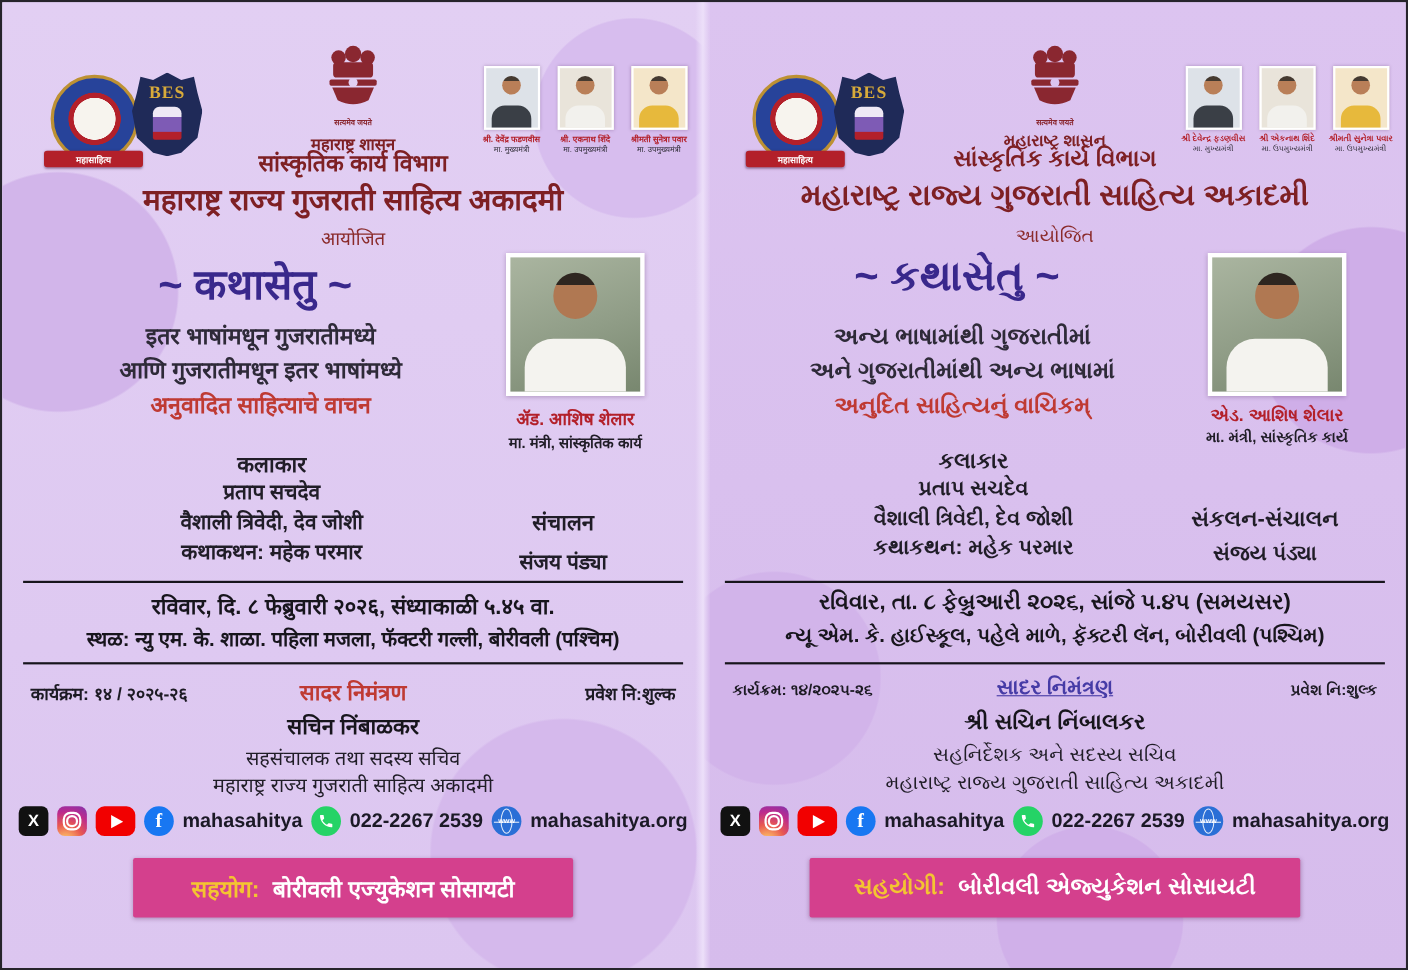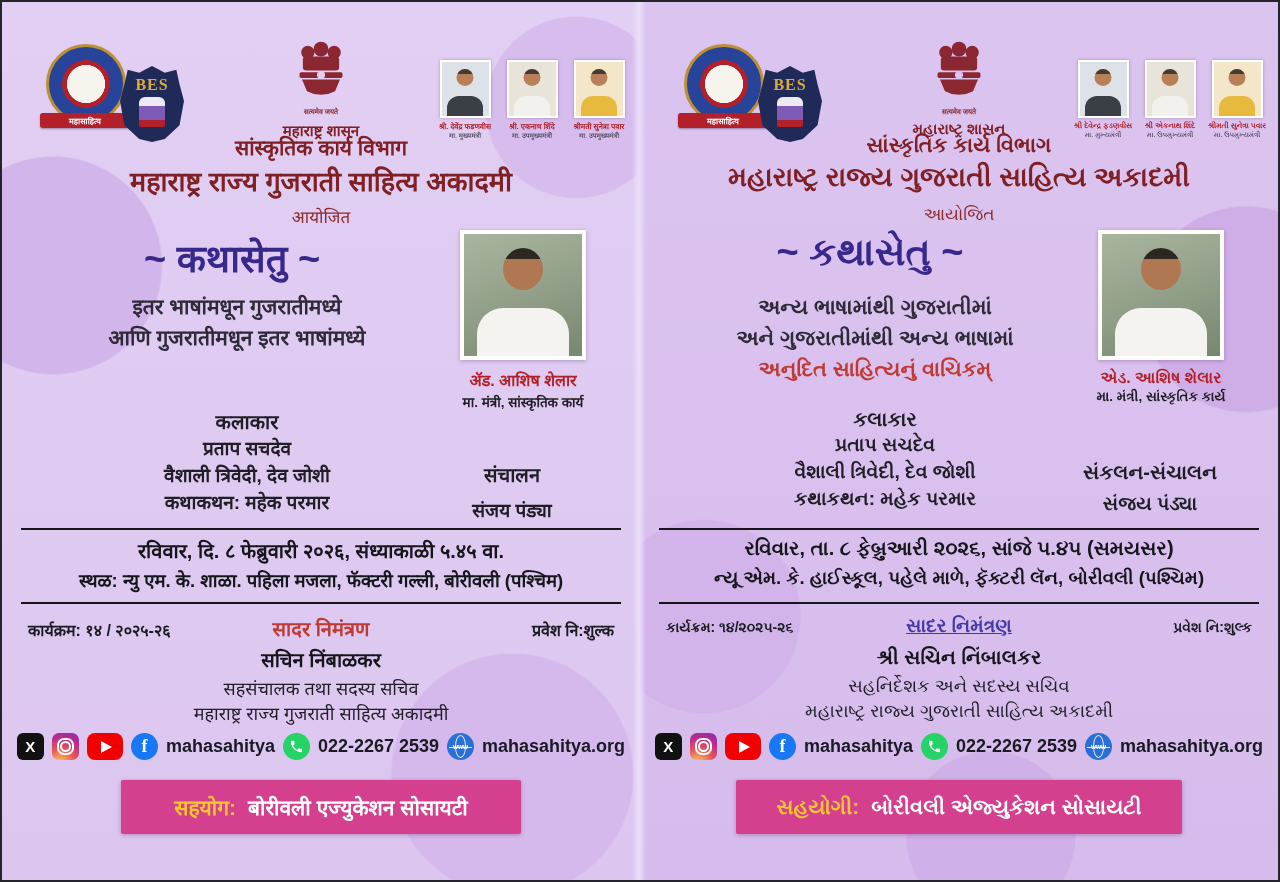--- a/index.html
+++ b/index.html
@@ -14,21 +14,21 @@
       linear-gradient(#e2cff3,#dcc6f0);}
   .panel--right{left:638px;background:
       radial-gradient(circle 170px at 95% 35%,#cfaee8 0 60%,transparent 61%),
       radial-gradient(circle 160px at 10% 70%,#d2b4ea 0 60%,transparent 61%),
       radial-gradient(circle 140px at 55% 95%,#d0b0e9 0 60%,transparent 61%),
       linear-gradient(#dcc4f0,#d6bcec);}
   .divider{position:absolute;left:630px;top:0;width:14px;height:878px;
       background:linear-gradient(90deg,transparent,#ecdff9 50%,transparent);}
 
   
-  .logo-round{position:absolute;left:42px;top:42px;width:82px;height:86px;}
+  .logo-round{position:absolute;left:42px;top:66px;width:82px;height:86px;}
   .lr-disc{position:absolute;left:2px;top:0;width:74px;height:74px;border-radius:50%;
       border:3px solid #bd9133;
       background:radial-gradient(circle,#f7f4ee 0 36%,#b3202a 37% 45%,#27439a 46% 74%,#c9a23b 75%);}
   .lr-ribbon{position:absolute;left:-4px;bottom:2px;width:90px;height:15px;background:#b3202a;
       border-radius:3px;color:#fff;font-size:8px;font-weight:700;display:flex;align-items:center;
       justify-content:center;box-shadow:0 1px 2px rgba(60,20,60,.4);}
   .logo-bes{position:absolute;left:118px;top:64px;width:64px;height:76px;background:#1f2a58;
       clip-path:polygon(50% 0,70% 9%,88% 5%,93% 24%,100% 46%,93% 78%,70% 96%,50% 100%,30% 96%,7% 78%,0 46%,7% 24%,12% 5%,30% 9%);
       display:flex;flex-direction:column;align-items:center;}
   .bes-text{margin-top:10px;color:#d8ab3a;font-family:"Liberation Serif","DejaVu Serif",serif;
@@ -196,20 +196,21 @@
     </div>
 
     <div class="dept">सांस्कृतिक कार्य विभाग</div>
     <div class="academy">महाराष्ट्र राज्य गुजराती साहित्य अकादमी</div>
     <div class="organized">आयोजित</div>
     <div class="title">~ कथासेतु ~</div>
 
     <div class="desc">
       <div>इतर भाषांमधून गुजरातीमध्ये</div>
       <div>आणि गुजरातीमधून इतर भाषांमध्ये</div>
+      <div class="red">अनुवादित साहित्याचे वाचन</div>
     </div>
 
     <div class="chief">
       <div class="chief-photo">
         <div class="chief-photo-inner"></div>
       </div>
       <div class="chief-name">ॲड. आशिष शेलार</div>
       <div class="chief-role">मा. मंत्री, सांस्कृतिक कार्य</div>
     </div>
 

